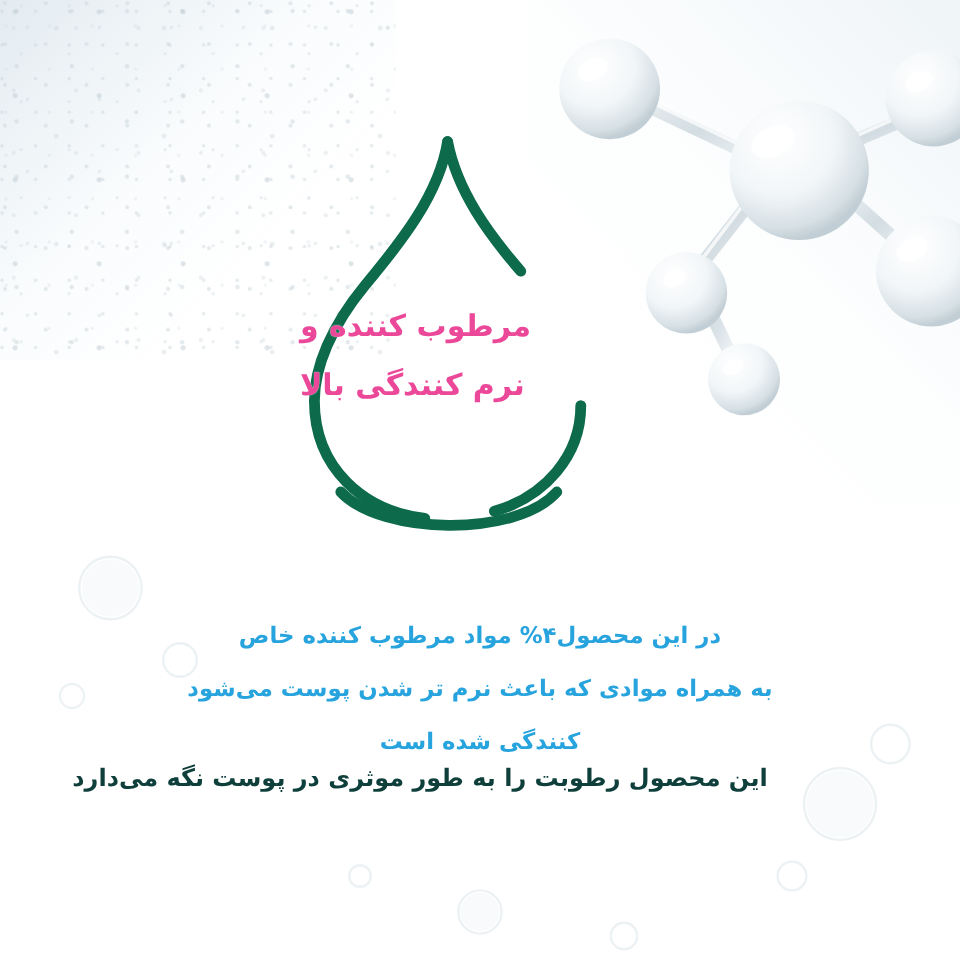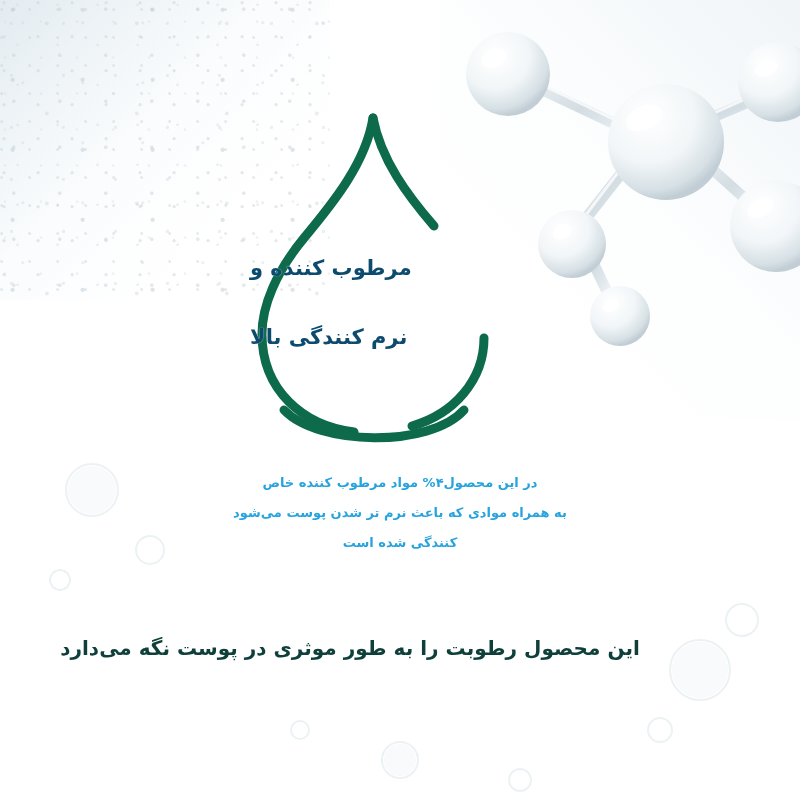--- a/index.html
+++ b/index.html
@@ -93,39 +93,39 @@
   }
 
   
   .headline {
     position: absolute;
     right: 300px;
     top: 248px;
     width: 250px;
     text-align: left;
     direction: rtl;
-    color: #0c4a6e;
+    color: #ec4899;
     font-weight: bold;
-    font-size: 21px;
+    font-size: 25px;
     line-height: 1.95;
     letter-spacing: 0;
     text-shadow: 0 0 1px rgba(255,255,255,0.9);
   }
-  .headline .l2 { display: block; margin-top: 28px; }
+  .headline .l2 { display: block; }
 
   .body-block {
     position: absolute;
     left: 0;
-    top: 468px;
+    top: 508px;
     width: 800px;
     text-align: center;
     direction: rtl;
     color: #27a3dd;
     font-weight: bold;
-    font-size: 13px;
+    font-size: 19px;
     line-height: 2.32;
   }
   .body-block span { display: block; }
 
   .footnote {
     position: absolute;
     left: 0;
     top: 632px;
     width: 700px;
     text-align: center;

